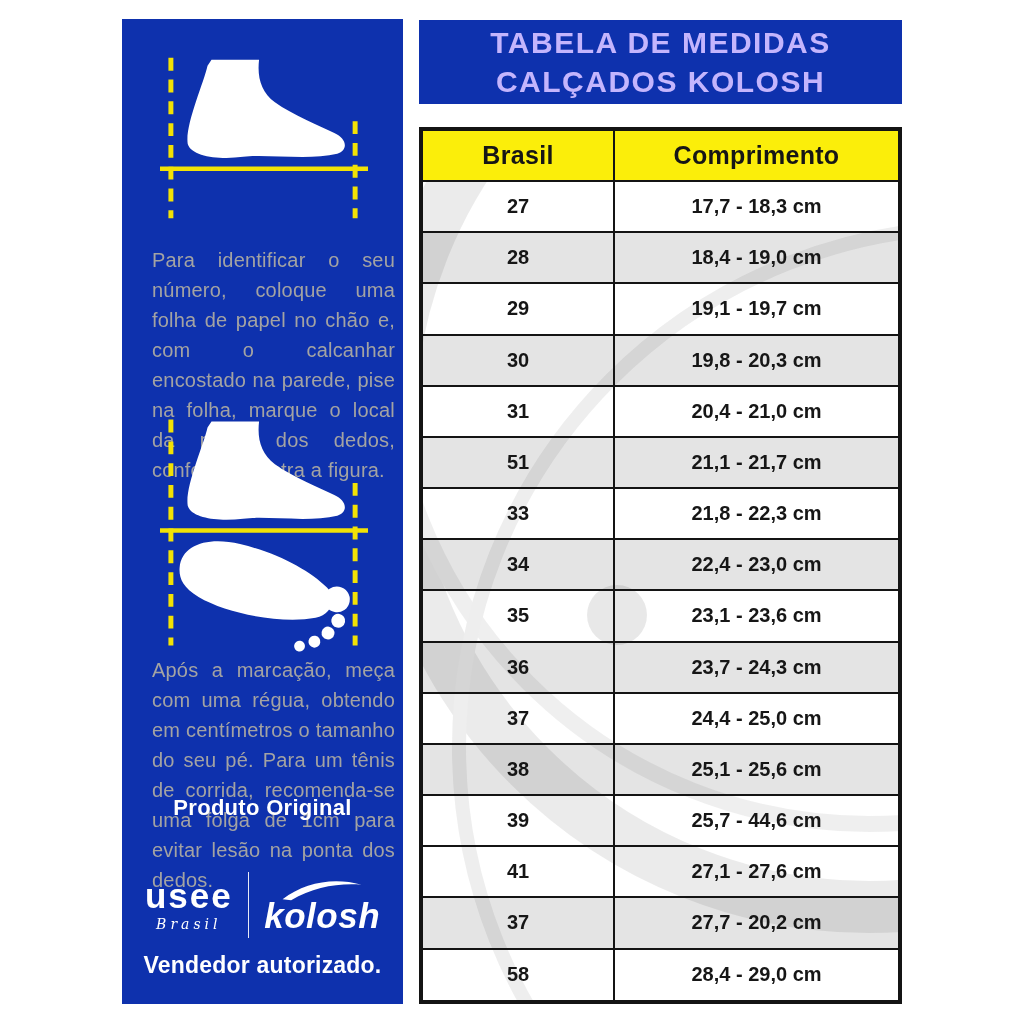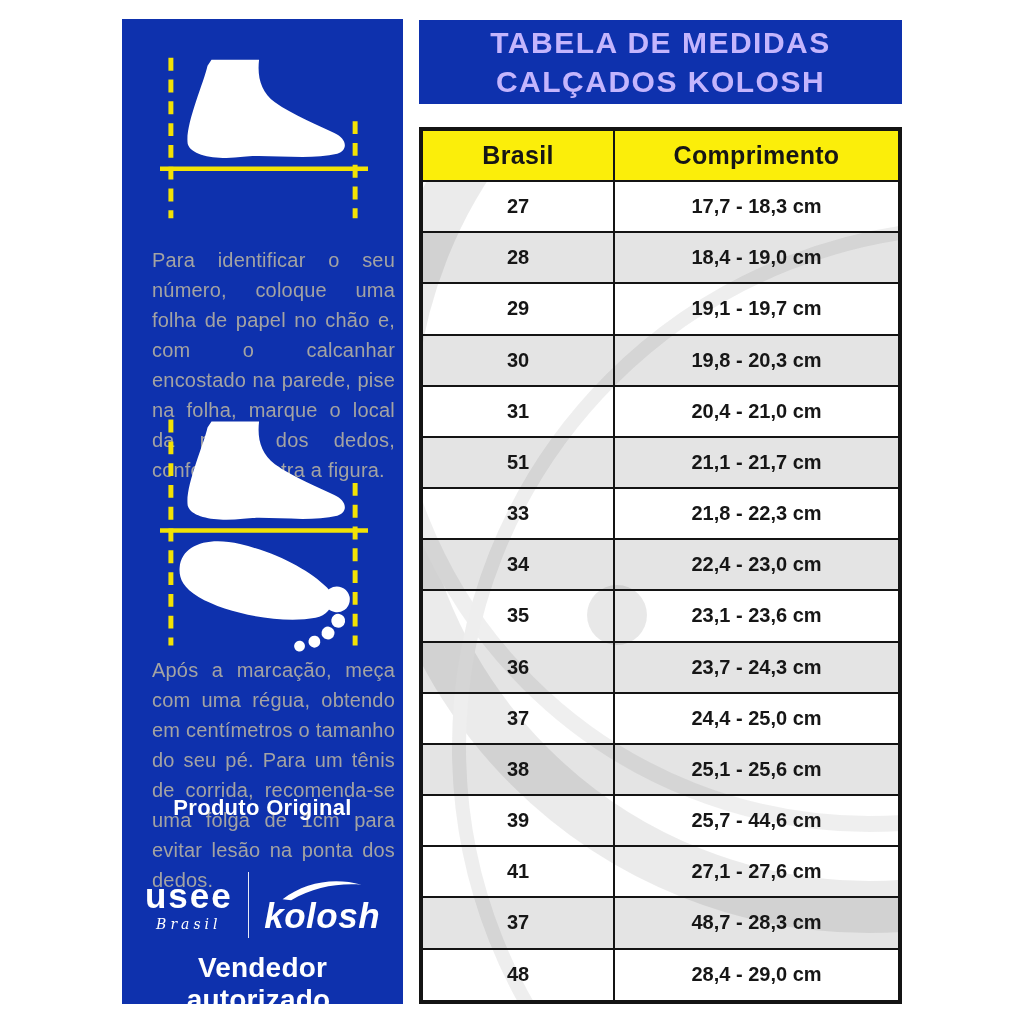--- a/index.html
+++ b/index.html
@@ -33,21 +33,21 @@
   .usee-word { font-size:35px; font-weight:bold; letter-spacing:2px; line-height:1; }
   .usee-sub {
     font-family:"DejaVu Serif", serif; font-style:italic;
     font-size:14px; letter-spacing:4px; margin-top:3px;
   }
   .logo-divider { width:1.5px; height:66px; background:rgba(255,255,255,0.9); }
   .kolosh { display:flex; flex-direction:column; align-items:center; }
   .kolosh-word { font-size:35px; font-weight:bold; font-style:italic; letter-spacing:0.5px; line-height:1; margin-top:-3px; }
   .seller-label {
     position:absolute; left:0; right:0; top:933px; text-align:center;
-    font-weight:bold; font-size:28px; letter-spacing:0.2px;
+    font-weight:bold; font-size:23px; letter-spacing:0.2px;
   }
 
   
   .titlebar {
     position:absolute; left:419px; top:20px; width:483px; height:84px;
     background:var(--blue); color:#c4b5fd;
     display:flex; flex-direction:column; align-items:center; justify-content:center;
     font-weight:bold; font-size:30px; letter-spacing:1.5px; line-height:1.3; text-align:center;
   }
 
@@ -201,23 +201,23 @@
           <tr class="plain">
             <td>39</td>
             <td>25,7 - 44,6 cm</td>
           </tr>
           <tr class="plain">
             <td>41</td>
             <td>27,1 - 27,6 cm</td>
           </tr>
           <tr class="gray">
             <td>37</td>
-            <td>48,7 - 28,3 cm</td>
-          </tr>
-          <tr class="plain">
-            <td>48</td>
+            <td>27,7 - 20,2 cm</td>
+          </tr>
+          <tr class="plain">
+            <td>58</td>
             <td>28,4 - 29,0 cm</td>
           </tr>
         </tbody>
     </table>
   </section>
 
 </div>
 
 </body></html>

